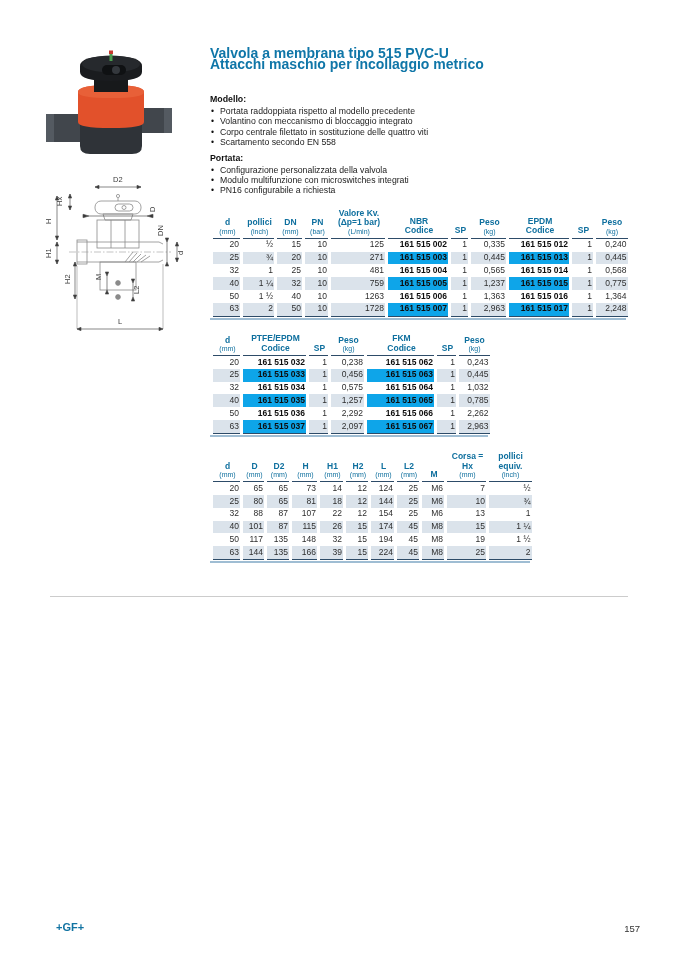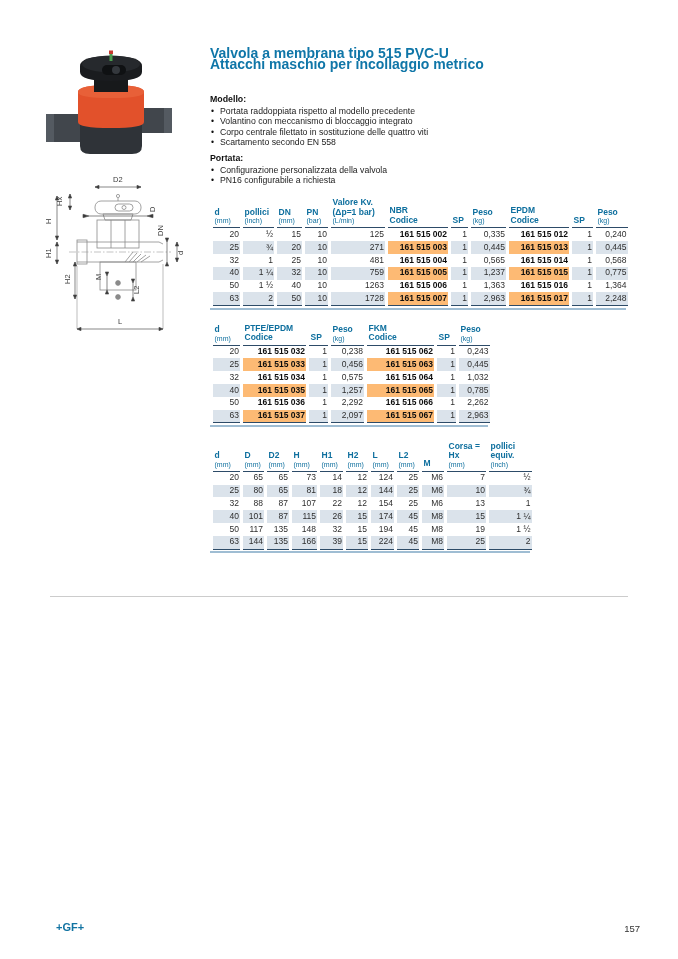--- a/index.html
+++ b/index.html
@@ -16,29 +16,29 @@
   .title{font-size:14px;font-weight:bold;color:#0f76a8;line-height:11px;}
   .h-model{margin-top:24px;font-size:8.8px;font-weight:bold;color:#111;line-height:10px;}
   .h-opts{margin-top:5px;font-size:8.8px;font-weight:bold;color:#111;line-height:10px;}
   ul.bullets{margin:2px 0 0 0;padding:0;list-style:none;}
   ul.bullets li{position:relative;padding-left:10px;font-size:8.7px;line-height:10.4px;color:#222;}
   ul.bullets li::before{content:"•";position:absolute;left:1px;top:0;color:#111;}
   
   .tblwrap{margin-top:12px;}
   .tblwrap::after{content:"";display:block;height:2px;background:#9fbdd3;margin-top:1.5px;}
   table{border-collapse:collapse;table-layout:fixed;border-bottom:1.5px solid #2d4b68;}
-  th{color:#0e6f9e;text-align:left;vertical-align:bottom;padding:0 1px 2px 3px;
+  th{color:#0e6f9e;text-align:center;vertical-align:bottom;padding:0 1px 2px 3px;
      border-bottom:1.5px solid #2d4b68;font-weight:normal;}
   th .hl{font-weight:bold;font-size:8.5px;line-height:9.5px;white-space:nowrap;}
   th .hu{font-size:7px;line-height:8px;color:#0e6f9e;white-space:nowrap;}
   td{text-align:right;font-size:8.5px;line-height:9.6px;padding:1.6px 1px 1.6px 3px;
      border-left:3px solid #fff;color:#2e2e2e;white-space:nowrap;}
   tr.alt td{background:#dbe3eb;}
   td.code{font-weight:bold;color:#0d0d0d;}
-  tr.alt td.code{background:#fdba74;text-align:right;}
+  tr.alt td.code{background:#0ea5e9;text-align:right;}
   
   .divider{position:absolute;left:50px;top:596px;width:578px;height:1px;background:#cccccc;}
   .footer-logo{position:absolute;left:56px;top:921px;font-size:11px;font-weight:bold;color:#1173a2;}
   .page-number{position:absolute;right:38px;top:923px;font-size:9.5px;color:#333;}
 </style>
 </head>
 <body>
 
 <div class="page">
 
@@ -155,20 +155,21 @@
     <ul class="bullets">
       <li>Portata raddoppiata rispetto al modello precedente</li>
       <li>Volantino con meccanismo di bloccaggio integrato</li>
       <li>Corpo centrale filettato in sostituzione delle quattro viti</li>
       <li>Scartamento secondo EN 558</li>
     </ul>
 
     <div class="h-opts">Portata:</div>
     <ul class="bullets">
       <li>Configurazione personalizzata della valvola</li>
+      <li>Modulo multifunzione con microswitches integrati</li>
       <li>PN16 configurabile a richiesta</li>
     </ul>
 
     <div class="tblwrap" style="width:416px;margin-top:13px;">
       <table style="width:416px;">
           <colgroup>
             <col style="width: 30px;">
             <col style="width: 34px;">
             <col style="width: 28px;">
             <col style="width: 26px;">

